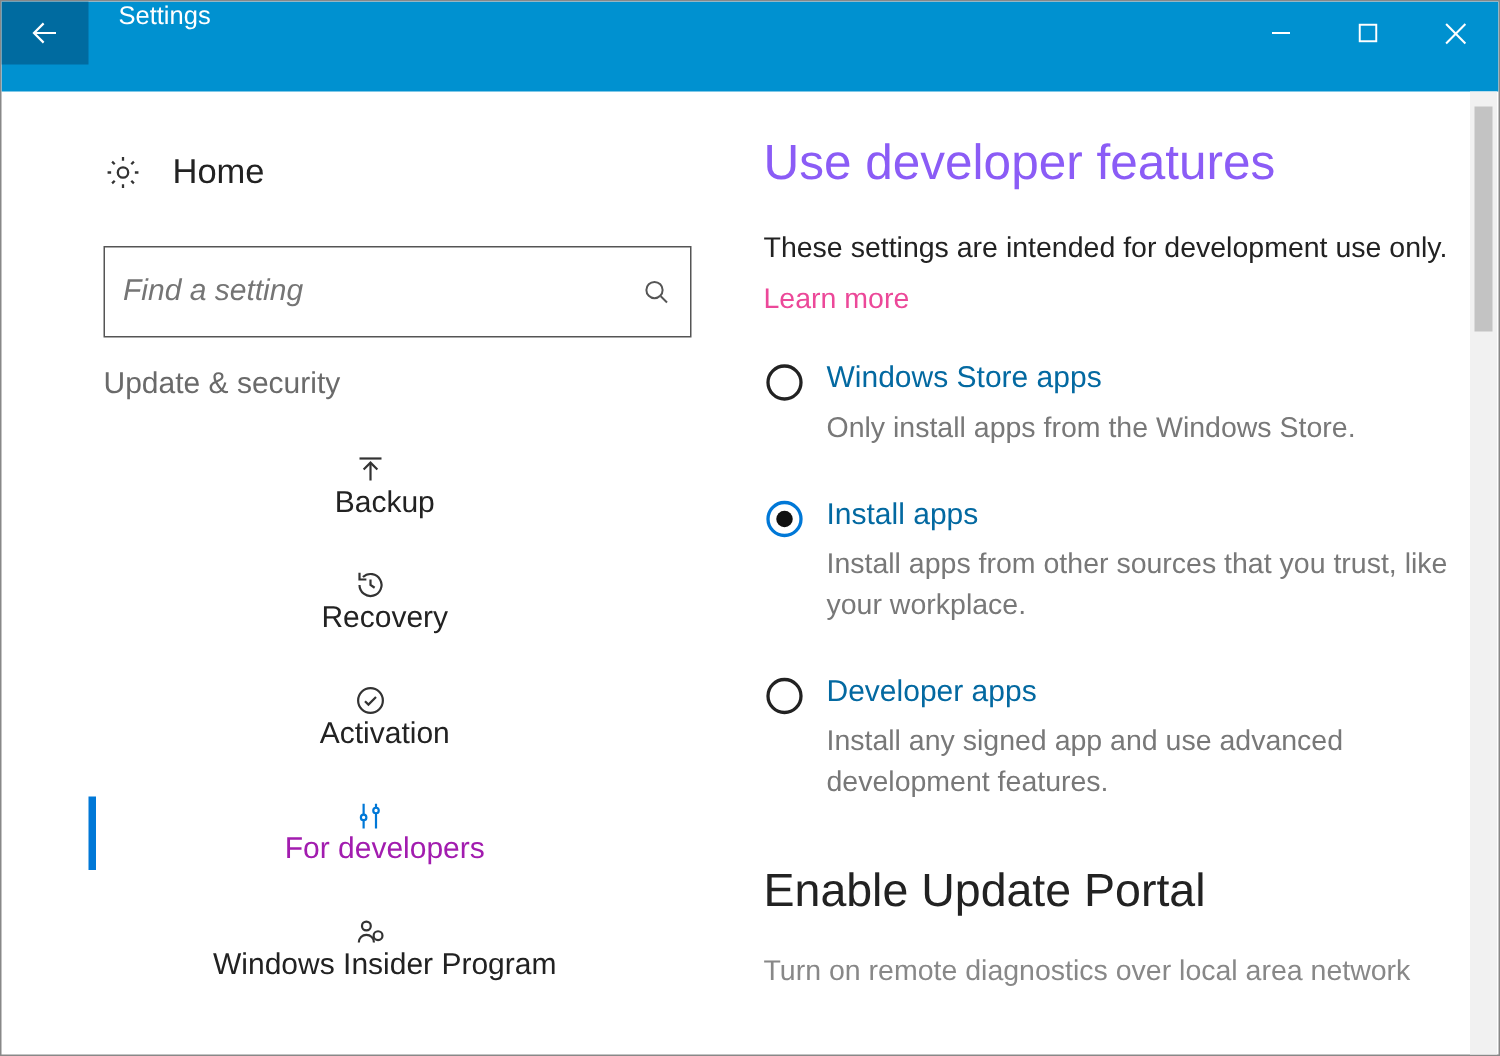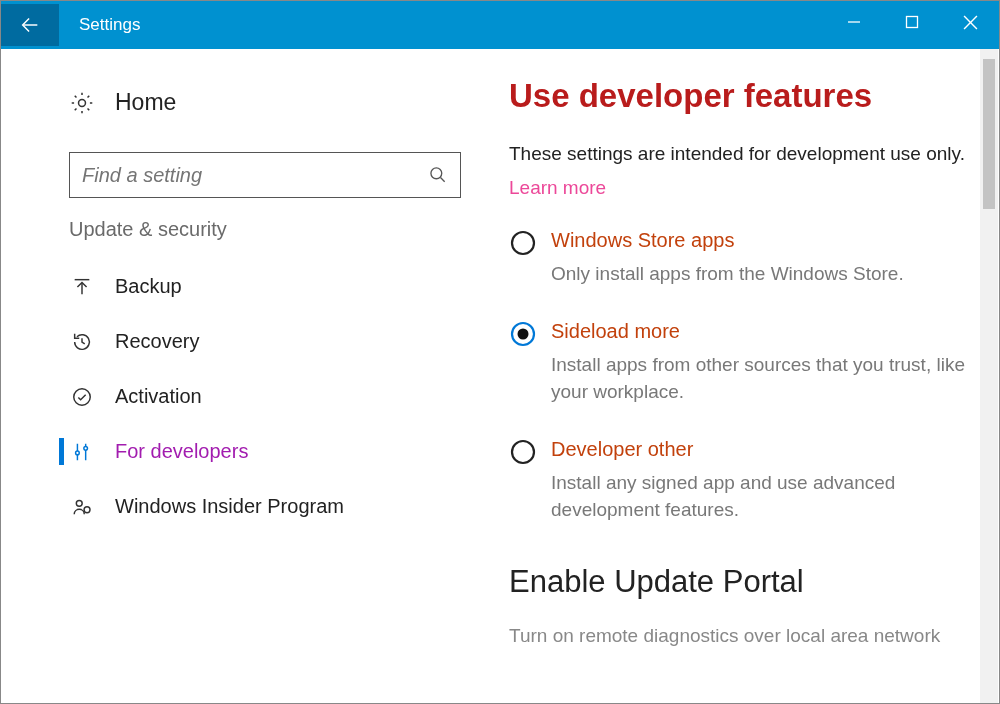--- a/index.html
+++ b/index.html
@@ -6,23 +6,23 @@
   body {
     font-family: "Segoe UI", Tahoma, sans-serif;
     background: #fff;
     width: 1000px;
     height: 704px;
     overflow: hidden;
     border: 1px solid #888;
   }
   .titlebar {
     background: #0091d0;
-    height: 48px;
-    display: flex;
-    align-items: center;
+    height: 60px;
+    display: flex;
+    align-items: flex-start;
     color: #fff;
     position: relative;
   }
   .back-btn {
     background: #006ba0;
     width: 58px;
     height: 42px;
     display: flex;
     align-items: center;
     justify-content: center;
@@ -66,21 +66,21 @@
     display:flex;align-items:center;justify-content:center;
     margin-right: 20px;
   }
   .home-label {
     font-size: 23px;
     color: #222;
   }
   .search-box {
     margin: 18px 20px 20px 20px;
     border: 1.5px solid #555;
-    height: 46px;
+    height: 61px;
     display: flex;
     align-items: center;
     padding: 0 12px;
     width: 392px;
   }
   .search-input {
     border: none;
     outline: none;
     flex: 1;
     font-size: 20px;
@@ -93,20 +93,21 @@
     margin: 16px 20px 18px 20px;
     font-size: 20px;
     color: #6a6a6a;
   }
   .nav-item {
     display: flex;
     align-items: center;
     padding: 16px 20px;
     cursor: pointer;
     position: relative;
+    flex-direction: column;
   }
   .nav-item .icon {
     width: 26px;
     display:flex;align-items:center;justify-content:center;
     margin-right: 20px;
     color:#333;
   }
   .nav-item .label {
     font-size: 20px;
     color: #222;
@@ -122,22 +123,22 @@
     width:5px;
     background:#0078d7;
   }
   .main {
     flex: 1;
     padding: 28px 30px 0 45px;
     overflow-y: auto;
   }
   .main h1 {
     font-size: 33px;
-    font-weight: 700;
-    color: #b91c1c;
+    font-weight: 400;
+    color: #8b5cf6;
     margin-bottom: 28px;
   }
   .desc {
     font-size: 19px;
     color: #222;
     margin-bottom: 12px;
   }
   .link {
     color: #ec4899;
     font-size: 19px;
@@ -149,21 +150,21 @@
     align-items: flex-start;
     margin-bottom: 32px;
   }
   .radio-svg-wrap{
     width: 28px; height: 28px;
     flex-shrink:0;
     margin-right: 14px;
   }
   .opt-text .opt-title {
     font-size: 20px;
-    color: #c2410c;
+    color: #0369a1;
     margin-bottom: 8px;
   }
   .opt-text .opt-desc {
     font-size: 19px;
     color: #787878;
     line-height: 1.45;
     max-width: 450px;
   }
   .main h2 {
     font-size: 31px;
@@ -318,30 +319,30 @@
             <div class="opt-title">Windows Store apps</div>
             <div class="opt-desc">Only install apps from the Windows Store.</div>
           </div>
         </div>
         <div class="radio-option">
           <span class="radio-svg-wrap"><svg width="28" height="28" viewBox="0 0 28 28">
               <circle cx="14" cy="14" r="11" fill="none" stroke="#0078d7" stroke-width="2.2"></circle>
               <circle cx="14" cy="14" r="5.5" fill="#111"></circle>
             </svg></span>
           <div class="opt-text">
-            <div class="opt-title">Sideload more</div>
+            <div class="opt-title">Install apps</div>
             <div class="opt-desc">Install apps from other sources that you trust, like your workplace.</div>
           </div>
         </div>
         <div class="radio-option">
           <span class="radio-svg-wrap"><svg width="28" height="28" viewBox="0 0 28 28">
               <circle cx="14" cy="14" r="11" fill="none" stroke="#222" stroke-width="2.2"></circle>
             </svg></span>
           <div class="opt-text">
-            <div class="opt-title">Developer other</div>
+            <div class="opt-title">Developer apps</div>
             <div class="opt-desc">Install any signed app and use advanced development features.</div>
           </div>
         </div>
       </div>
 
     <h2>Enable Update Portal</h2>
     <div class="portal-desc">Turn on remote diagnostics over local area network</div>
   </div>
 
   <div class="scrollbar-track">

